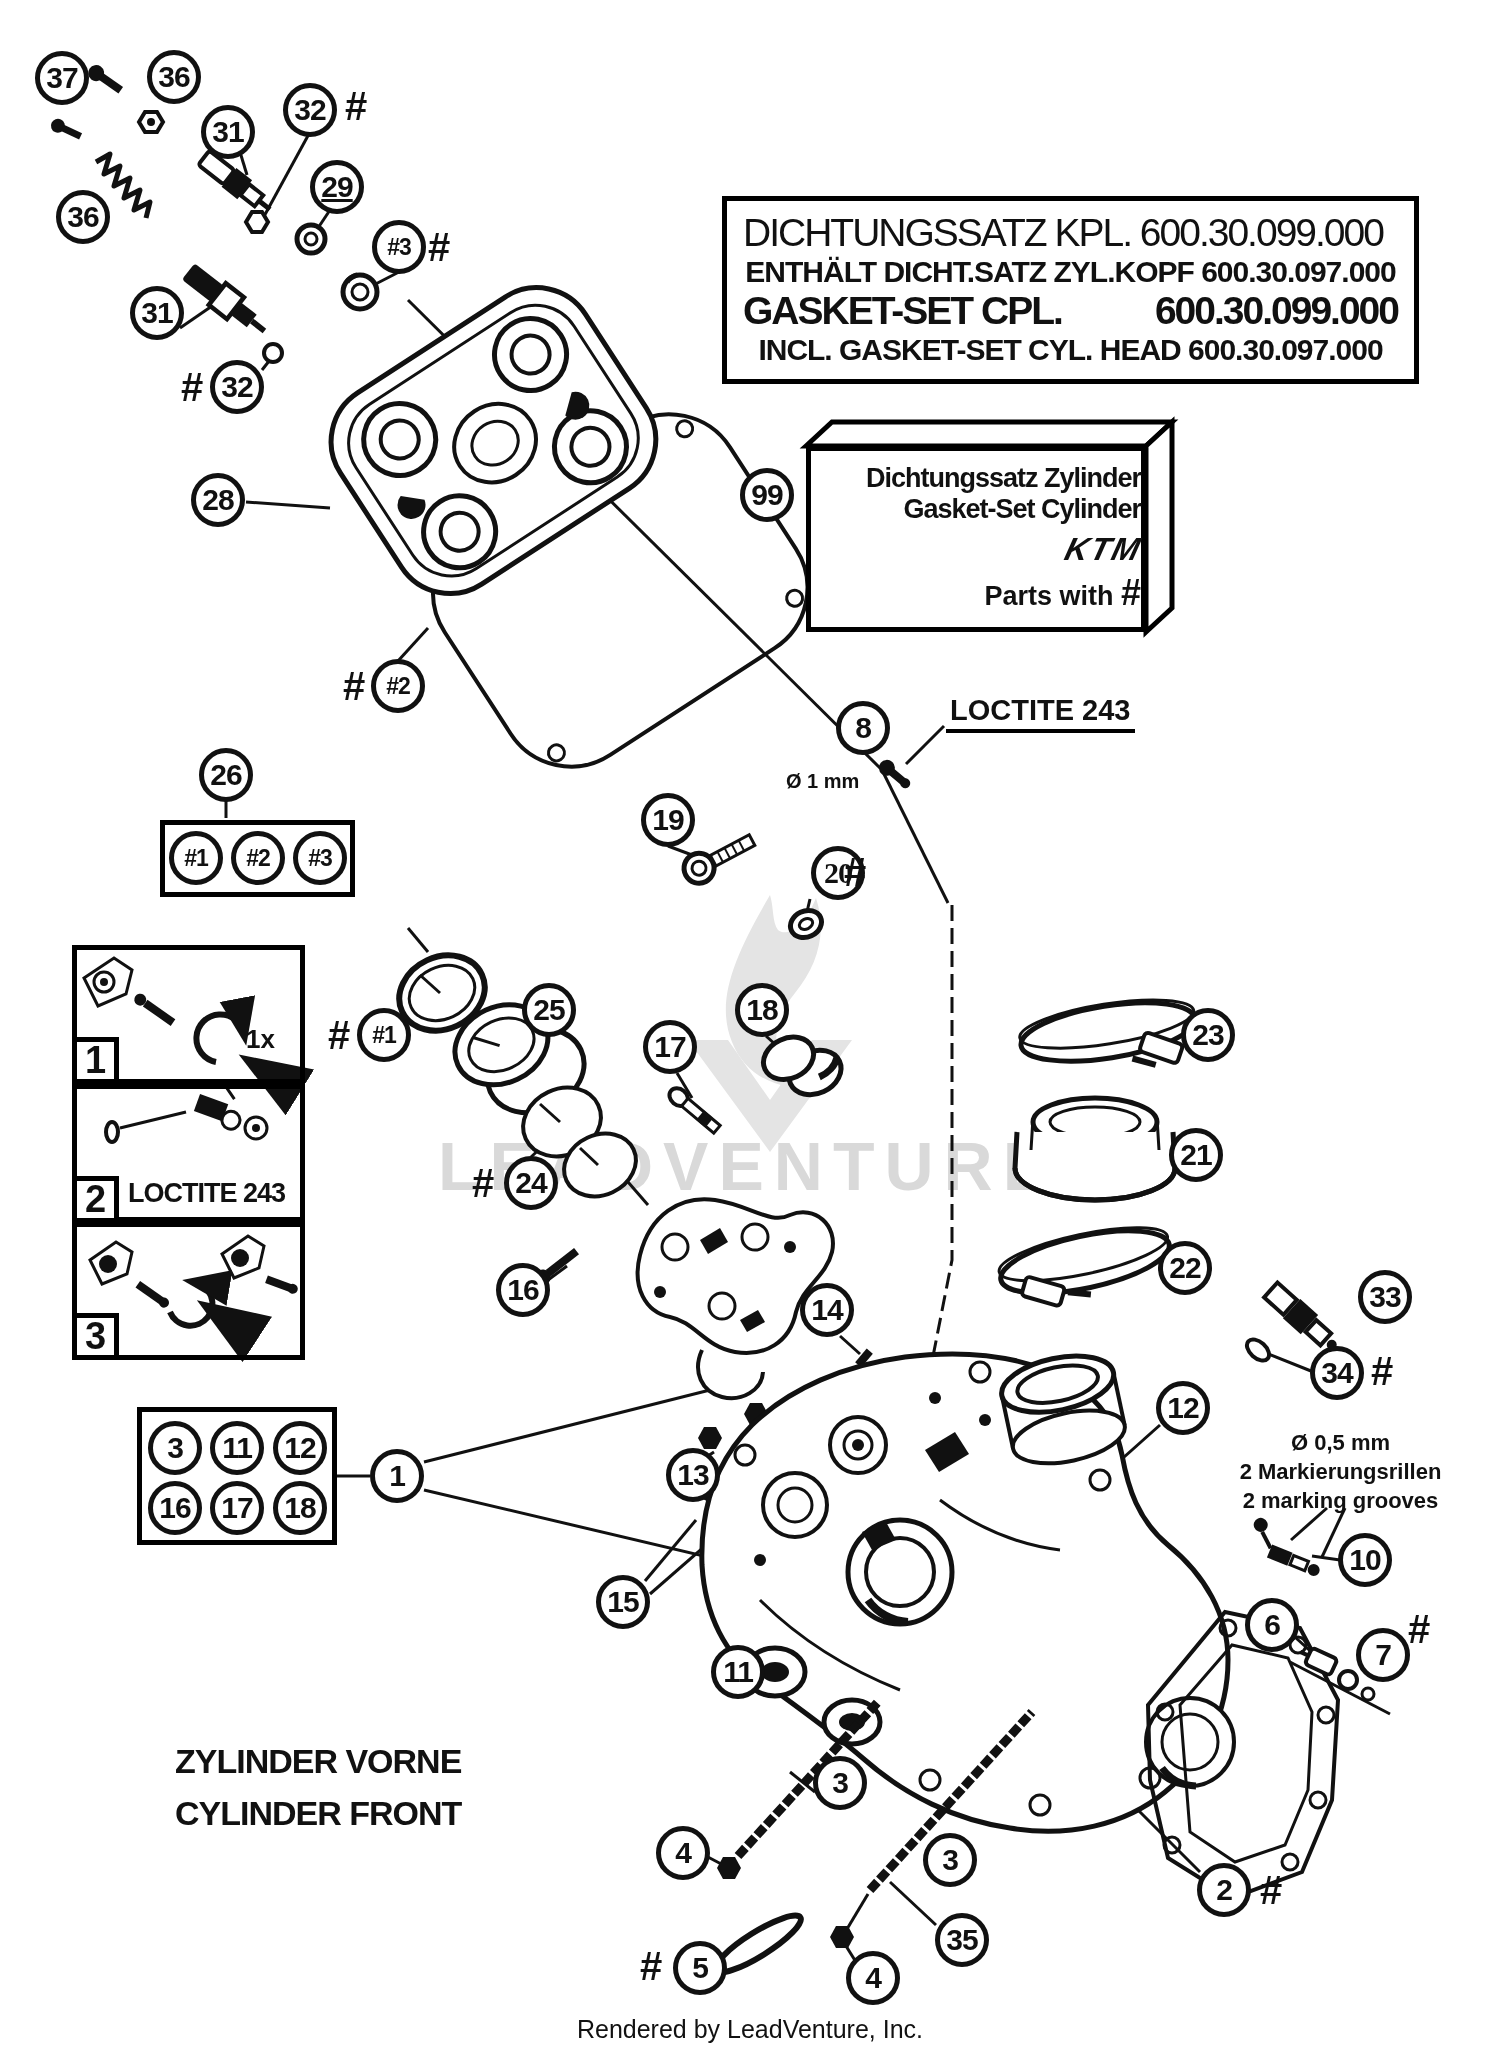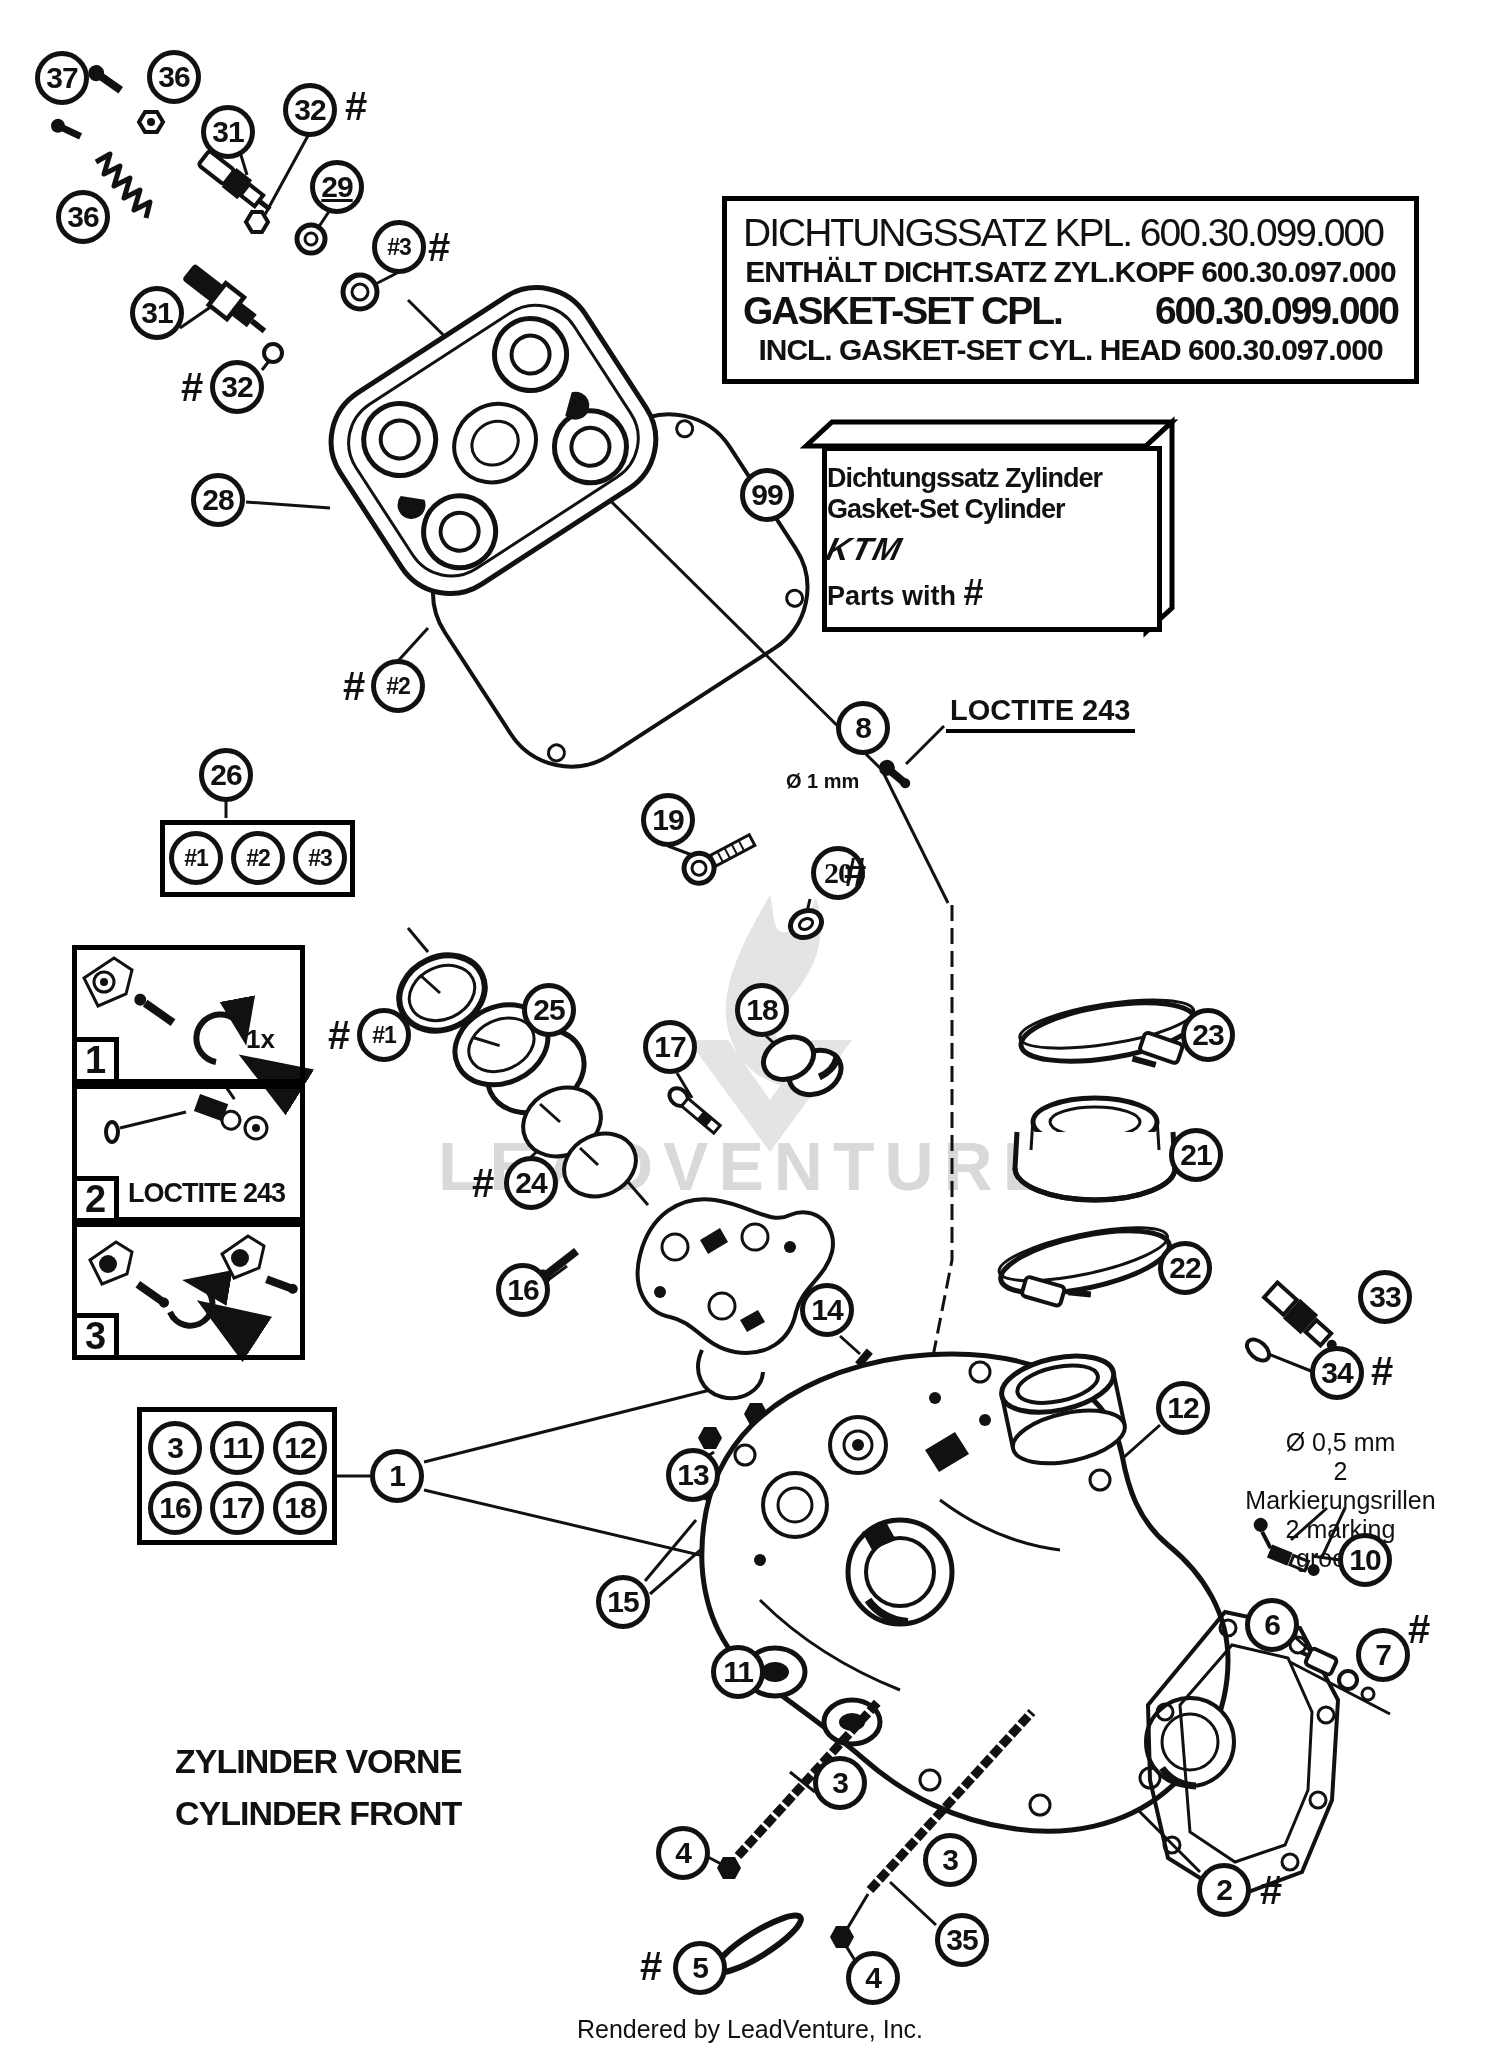--- a/index.html
+++ b/index.html
@@ -16,34 +16,34 @@
       background:#fff;display:flex;align-items:center;justify-content:center;
       font-weight:bold;font-size:38px;z-index:4;}
   .note{position:absolute;font-weight:bold;z-index:5;}
   #gasketBox{position:absolute;left:722px;top:196px;width:697px;height:188px;box-sizing:border-box;
       border:5px solid #000;padding:10px 16px 0 16px;z-index:5;background:#fff;}
   #gasketBox .r1{font-size:39px;font-weight:normal;letter-spacing:-2px;white-space:nowrap;}
   #gasketBox .r2{font-size:30px;font-weight:bold;letter-spacing:-1px;text-align:center;white-space:nowrap;}
   #gasketBox .r3{font-size:39px;font-weight:bold;letter-spacing:-2px;display:flex;justify-content:space-between;white-space:nowrap;}
   #gasketBox .r4{font-size:30px;font-weight:bold;letter-spacing:-1px;text-align:center;white-space:nowrap;}
   #setBox{position:absolute;left:806px;top:446px;width:340px;height:186px;box-sizing:border-box;
-      border:5px solid #000;background:#fff;z-index:3;text-align:left;padding-top:12px;margin-left:16px;}
+      border:5px solid #000;background:#fff;z-index:3;text-align:right;padding-top:12px;}
   #setBox .l{font-size:27px;font-weight:bold;letter-spacing:-1px;line-height:31px;}
   #setBox .brand{font-style:italic;font-weight:bold;font-size:32px;transform:skewX(-14deg);
       letter-spacing:2px;margin:6px 0 2px 0;}
   #setBox .pw{font-size:27px;font-weight:bold;margin-top:4px;}
   #setBox .pw .h{font-size:36px;}
   #titleBlock{position:absolute;left:175px;top:1735px;font-weight:bold;font-size:34px;
       letter-spacing:-1px;line-height:52px;white-space:nowrap;z-index:5;}
   #footer{position:absolute;left:0;top:2015px;width:100%;text-align:center;font-size:25px;z-index:5;}
   #loctiteTop{position:absolute;left:946px;top:694px;font-weight:bold;font-size:29px;
       border-bottom:4px solid #000;padding:0 4px 2px 4px;z-index:5;}
   #dia1{position:absolute;left:786px;top:770px;font-weight:bold;font-size:20px;z-index:5;}
   #grooves{position:absolute;left:1238px;top:1428px;width:205px;text-align:center;
-      font-weight:normal;font-size:25px;line-height:29px;z-index:5;}
+      font-weight:bold;font-size:22px;line-height:29px;z-index:5;}
   #oncex{position:absolute;left:246px;top:1024px;font-weight:bold;font-size:26px;z-index:5;}
   #loctite2{position:absolute;left:128px;top:1178px;font-weight:bold;font-size:27px;letter-spacing:-1px;z-index:5;}
 </style>
 </head>
 <body>
 
 <div id="page">
 
 <svg width="1500" height="2057" viewBox="0 0 1500 2057">
   <defs>

